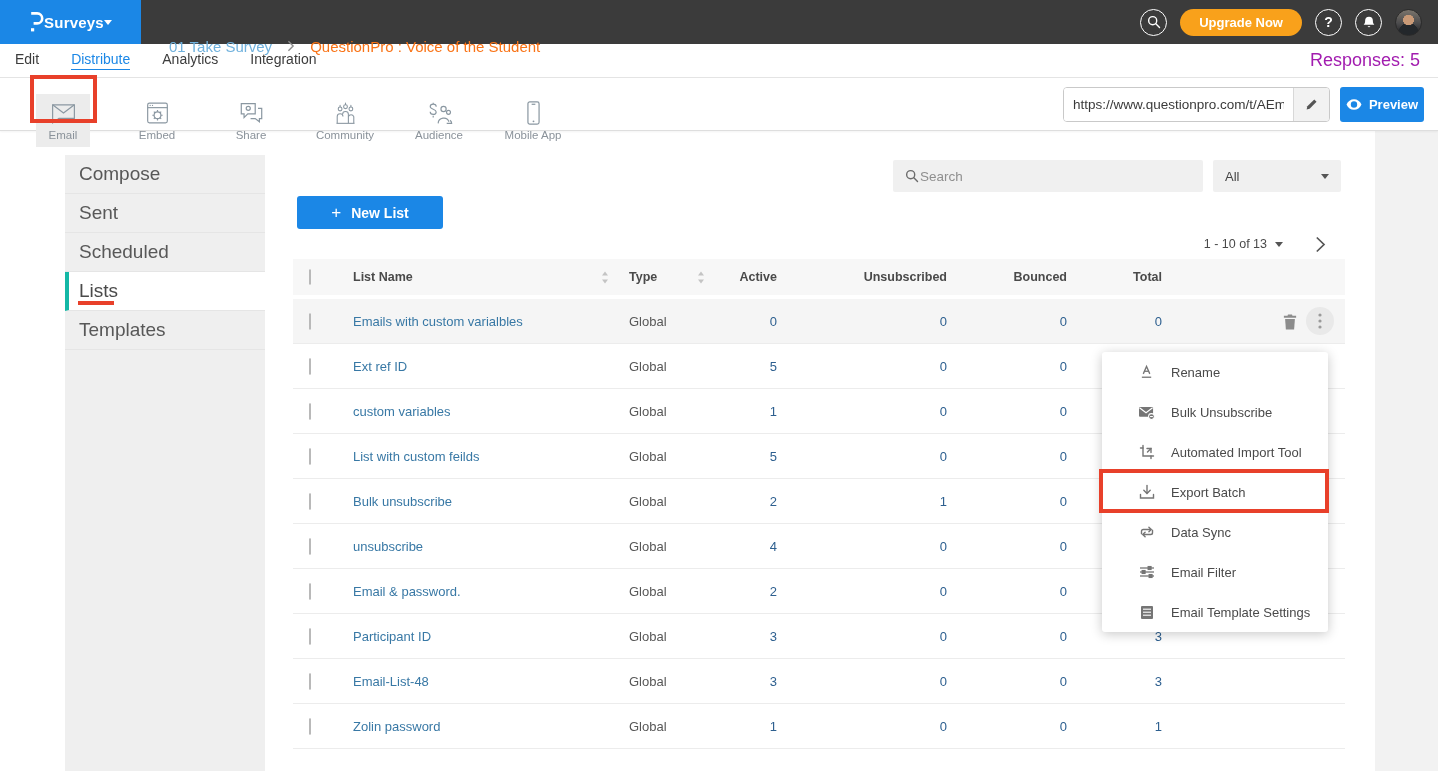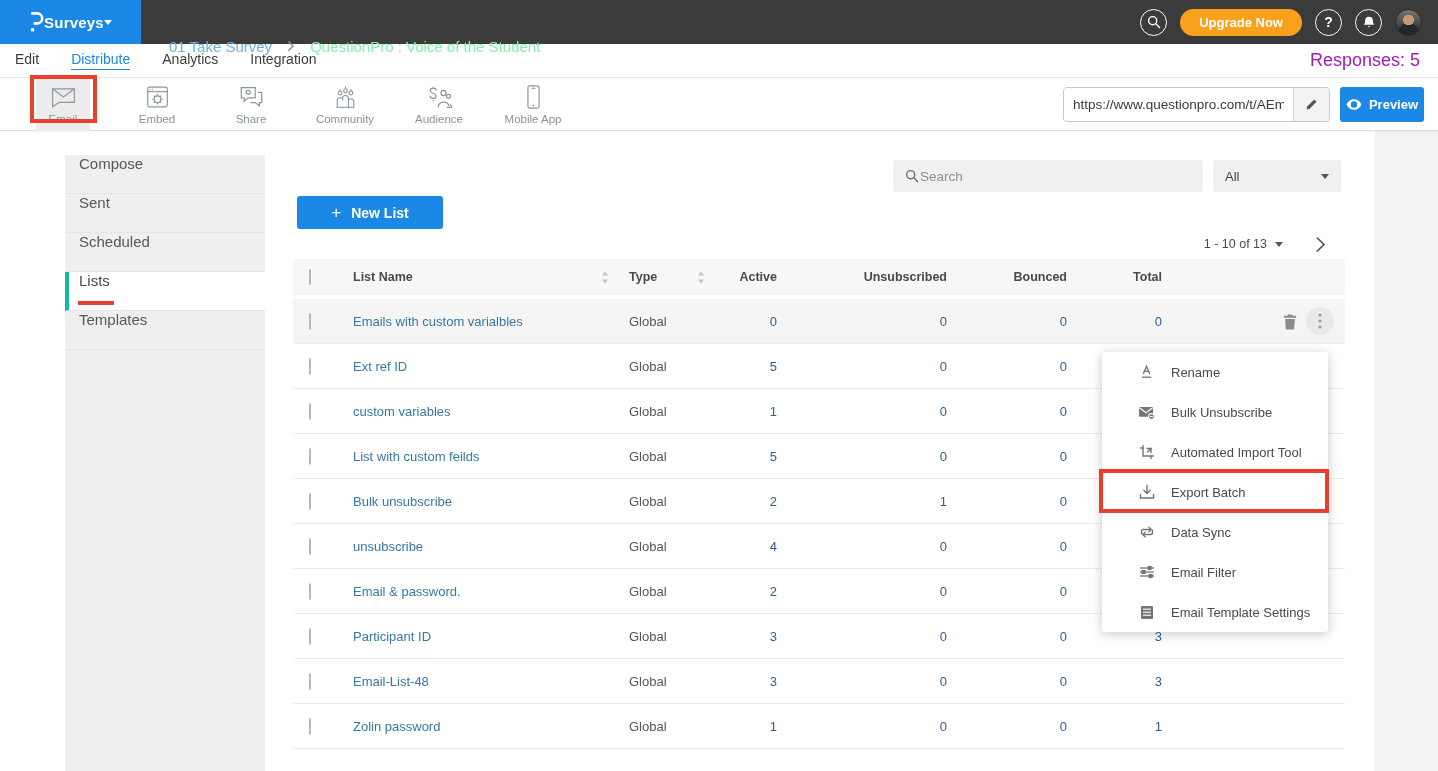--- a/index.html
+++ b/index.html
@@ -7,54 +7,54 @@
   body { position:relative; background:#fff; font-family:"Liberation Sans", sans-serif; overflow:hidden; color:#333; }
 
   
   .topbar { position:absolute; left:0; top:0; width:1438px; height:44px; background:#3b3b3b; display:flex; align-items:center; z-index:4; }
   .logo-block { width:141px; height:44px; background:#1b87e6; color:#fff; display:flex; align-items:center; justify-content:center; cursor:pointer; }
   .logo-block .product { font-size:15px; font-weight:700; letter-spacing:.2px; }
   .caret-w { width:0; height:0; border-left:4.5px solid transparent; border-right:4.5px solid transparent; border-top:5px solid #fff; }
   .breadcrumb { display:flex; align-items:center; gap:15px; margin-left:28px; font-size:15px;margin-top:48px; }
   .bc-survey { color:#6fb1dd; cursor:pointer; }
   .bc-sep { color:#8d8d8d; display:flex; align-items:center; }
-  .bc-title { color:#86efac; }
+  .bc-title { color:#f97316; }
   .topbar-right { margin-left:auto; display:flex; align-items:center; gap:13px; margin-right:16px; }
   .circle-btn { width:27px; height:27px; border:1.5px solid #fff; border-radius:50%; color:#fff; display:flex; align-items:center; justify-content:center; cursor:pointer; background:transparent; }
   .upgrade-btn { background:#f9a11b; border:none; color:#fff; font-weight:700; font-size:13px; height:27px; padding:0 19px; border-radius:14px; cursor:pointer; font-family:inherit; }
   .avatar { width:27px; height:27px; border-radius:50%; cursor:pointer; border:1px solid #2a2a2a;
     background:
       radial-gradient(circle at 50% 40%, #c99a77 0 27%, transparent 28%),
       radial-gradient(circle at 50% 92%, #23272b 0 38%, transparent 39%),
       linear-gradient(180deg,#7b756c 0%, #4a4a4c 55%, #1d1d1f 100%);
   }
 
   
   .tabbar { position:absolute; left:0; top:44px; width:1438px; height:34px; background:#fff; border-bottom:1px solid #e4e4e4; display:flex; align-items:center; padding-left:15px; gap:32px; z-index:3; }
   .tab { font-size:14px; color:#3c3c3c; cursor:pointer; padding-bottom:2px; border-bottom:1.5px solid transparent; }
   .tab.active { color:#1b87e6; border-bottom-color:#1b87e6; }
   .responses { margin-left:auto; margin-right:18px; color:#a21caf; font-size:18px; }
 
   
   .toolbar { position:absolute; left:0; top:78px; width:1438px; height:53px; background:#fff; border-bottom:1px solid #dedede; box-shadow:0 1px 2px rgba(0,0,0,.05); z-index:2; }
-  .toolbar-items { position:absolute; left:36px; top:0; height:53px; display:flex;align-items:flex-end; }
+  .toolbar-items { position:absolute; left:36px; top:16px; height:53px; display:flex;align-items:flex-end; }
   .tool { width:54px; height:53px; margin-right:40px; display:flex; flex-direction:column; align-items:center; justify-content:center; gap:3px; cursor:pointer; color:#8a97a1; }
   .tool.selected { background:#ececec; }
   .tool-label { font-size:11.5px; color:#8a929a; white-space:nowrap; }
   .url-field { position:absolute; left:1063px; top:9px; width:267px; height:35px; border:1px solid #c9c9c9; border-radius:4px; background:#fff; display:flex; overflow:hidden; }
   .url-input { flex:1; border:none; outline:none; padding:0 9px; font-size:13.5px; color:#3a3a3a; font-family:inherit; background:#fff; min-width:0; }
   .url-edit { width:36px; background:#f2f2f2; border-left:1px solid #d8d8d8; display:flex; align-items:center; justify-content:center; color:#555; cursor:pointer; }
   .preview-btn { position:absolute; left:1340px; top:9px; width:84px; height:35px; background:#1b87e6; border:none; border-radius:3px; color:#fff; font-size:13px; font-weight:700; display:flex; align-items:center; justify-content:center; gap:7px; cursor:pointer; font-family:inherit; }
 
   
   .right-strip { position:absolute; left:1375px; top:131px; width:63px; height:640px; background:#f2f2f2; }
 
   
   .sidebar { position:absolute; left:65px; top:155px; width:200px; height:616px; background:#efefef; }
-  .side-item { height:39px; display:flex; align-items:flex-start; padding-left:14px; font-size:15px; color:#585858; border-bottom:1px solid #e5e5e5; cursor:pointer; }
+  .side-item { height:39px; display:flex; align-items:center; padding-left:14px; font-size:19px; color:#585858; border-bottom:1px solid #e5e5e5; cursor:pointer; }
   .side-item.active { background:#fff; border-left:4px solid #14b8a6; padding-left:10px; color:#4a4a4a; }
 
   
   .search-box { position:absolute; left:893px; top:160px; width:310px; height:32px; background:#f0f0f0; border-radius:2px; display:flex; align-items:center; padding:0 12px; gap:1px; color:#6b6b6b; }
   .search-input { border:none; outline:none; background:transparent; font-size:13.5px; color:#444; flex:1; font-family:inherit; }
   .search-input::placeholder { color:#8f8f8f; opacity:1; }
   .filter-dd { position:absolute; left:1213px; top:160px; width:128px; height:32px; background:#f0f0f0; border-radius:2px; display:flex; align-items:center; justify-content:space-between; padding:0 12px; font-size:13px; color:#444; cursor:pointer; }
   .caret-d { width:0; height:0; border-left:4.5px solid transparent; border-right:4.5px solid transparent; border-top:5px solid #555; }
   .new-list-btn { position:absolute; left:297px; top:196px; width:146px; height:33px; background:#1b87e6; border:none; border-radius:3px; color:#fff; font-size:14px; font-weight:700; display:flex; align-items:center; justify-content:center; gap:10px; cursor:pointer; font-family:inherit; }
   .new-list-btn .plus { font-size:17px; font-weight:400; line-height:1; }

